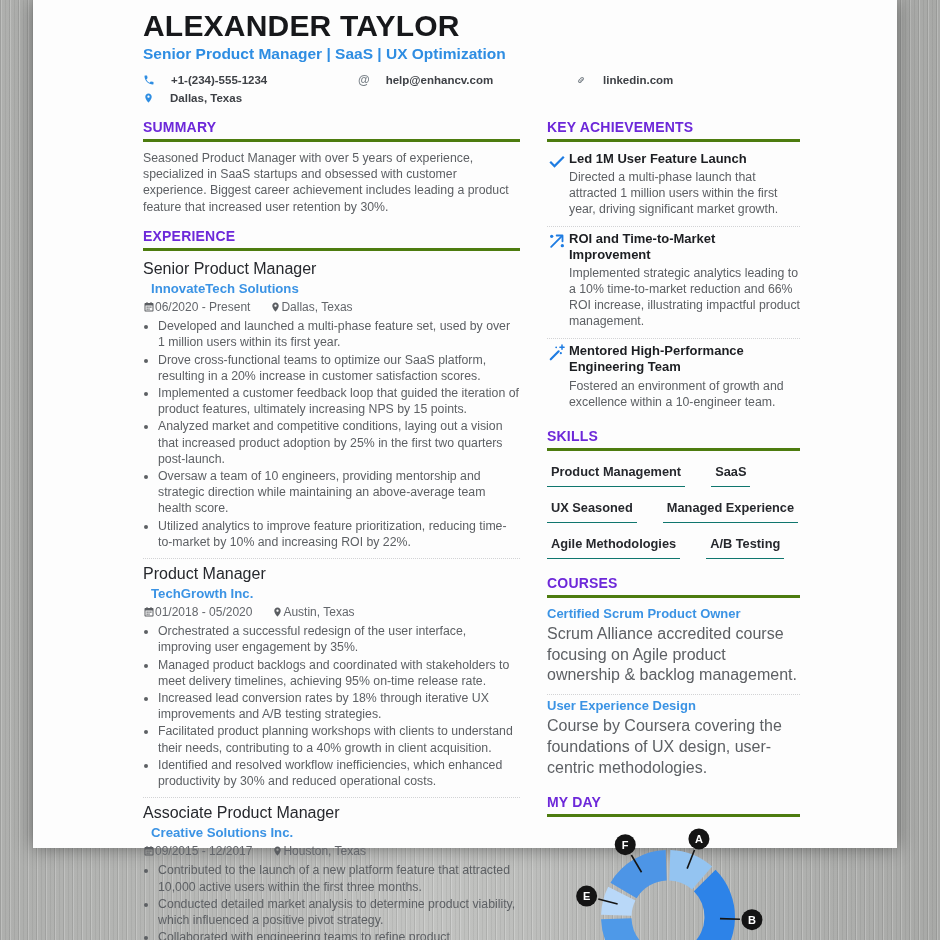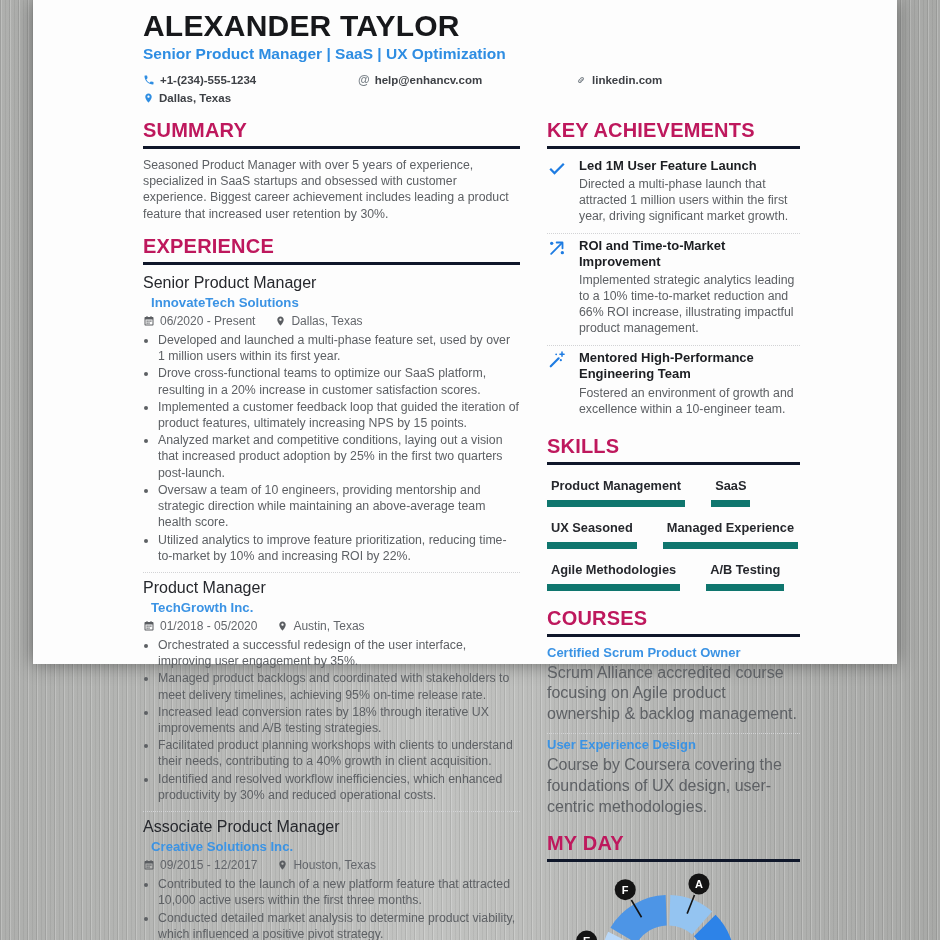--- a/index.html
+++ b/index.html
@@ -5,59 +5,59 @@
   html,body{margin:0;padding:0}
   body{
     width:940px;height:940px;position:relative;overflow:hidden;
     font-family:"Liberation Sans","DejaVu Sans",sans-serif;
     background-color:#b5b6b4;
     background-image:
       repeating-linear-gradient(90deg, rgba(0,0,0,.09) 0 1px, rgba(255,255,255,.20) 1px 2px, transparent 2px 5px, rgba(0,0,0,.05) 5px 6px, transparent 6px 9px),
       linear-gradient(90deg,#aeafad,#c2c3c1 45%,#a8a9a7);
   }
   .page{
-    position:absolute;left:33px;top:0;width:864px;height:664px;
+    position:absolute;left:33px;top:0;width:864px;height:848px;
     background:#fdfdfd;box-shadow:0 0 18px rgba(0,0,0,.42);
   }
   .inner{padding:6px 97px 0 110px}
 
   
   .name{font-size:30px;font-weight:800;color:#17181b;letter-spacing:.2px;margin:4px 0 3px;line-height:1.05}
   .role{font-size:15.5px;font-weight:700;color:#2e8de2;margin:0 0 10px}
   .contact-row{display:flex;align-items:center;font-size:11.5px;font-weight:700;color:#3e4146}
-  .c-item{display:flex;align-items:center;gap:5px}
+  .c-item{display:flex;align-items:center;gap:16px}
   .c-phone{flex:0 0 215px}
   .c-email{flex:0 0 217px}
   .contact-row2{margin-top:5px}
   .at-glyph{color:#7b838a;font-weight:700;font-size:12px}
 
   
   .cols{display:grid;grid-template-columns:377px 253px;column-gap:27px;margin-top:15px}
 
-  h2.sec{font-size:20px;font-weight:800;color:#be185d;letter-spacing:.2px;
-    border-bottom:3px solid #0f172a;padding-bottom:4px;margin:0 0 8px;line-height:1.15}
+  h2.sec{font-size:14px;font-weight:800;color:#6d28d9;letter-spacing:.2px;
+    border-bottom:3px solid #4d7c0f;padding-bottom:4px;margin:0 0 8px;line-height:1.15}
   section{margin-bottom:13px}
 
   .body-text{font-size:12.3px;color:#5d6064;line-height:1.33}
 
   .job-title{font-size:16px;font-weight:500;color:#26282d;margin:5px 0 2px;line-height:1.25}
   .company{font-size:13.2px;font-weight:700;color:#3b93e4;margin:1px 8px 4px}
   .meta{display:flex;gap:20px;align-items:center;font-size:12px;color:#63666b;margin:0 0 4px}
-  .m{display:flex;align-items:center;gap:5px}
+  .m{display:flex;align-items:center;}
   ul.bullets{margin:2px 0 0;padding-left:15px;font-size:12.3px;color:#5d6064;line-height:1.32}
   ul.bullets li{margin-bottom:1px}
   .dotted{border-bottom:1px dotted #d2d3d5;margin:8px 0 3px}
 
-  .ach{display:flex;gap:10px;margin:3px 0 2px}
+  .ach{display:flex;margin:3px 0 2px}
   .ach-icn{flex:0 0 22px;padding-top:1px}
   .ach-title{font-size:13px;font-weight:700;color:#1c1e22;margin:1px 0 3px;line-height:1.25}
   .ach-text{font-size:12.3px;color:#5d6064;line-height:1.3}
 
   .skills-wrap{display:flex;flex-wrap:wrap;column-gap:26px;row-gap:13px;padding-top:5px}
-  .skill{font-size:12.8px;font-weight:700;color:#26282d;border-bottom:7px solid #0f766e;padding:0 4px 7px}
+  .skill{font-size:12.8px;font-weight:700;color:#26282d;border-bottom:1px solid #0f766e;padding:0 4px 7px}
 
   .course-title{font-size:13px;font-weight:700;color:#3b93e4;margin:3px 0 3px}
   .course-text{font-size:16px;color:#5d6064;line-height:1.3}
 
   .chart-box{margin-top:2px}
   .chart-box svg{display:block}
 
   svg text{font-family:"Liberation Sans","DejaVu Sans",sans-serif}
 </style>
 </head>

